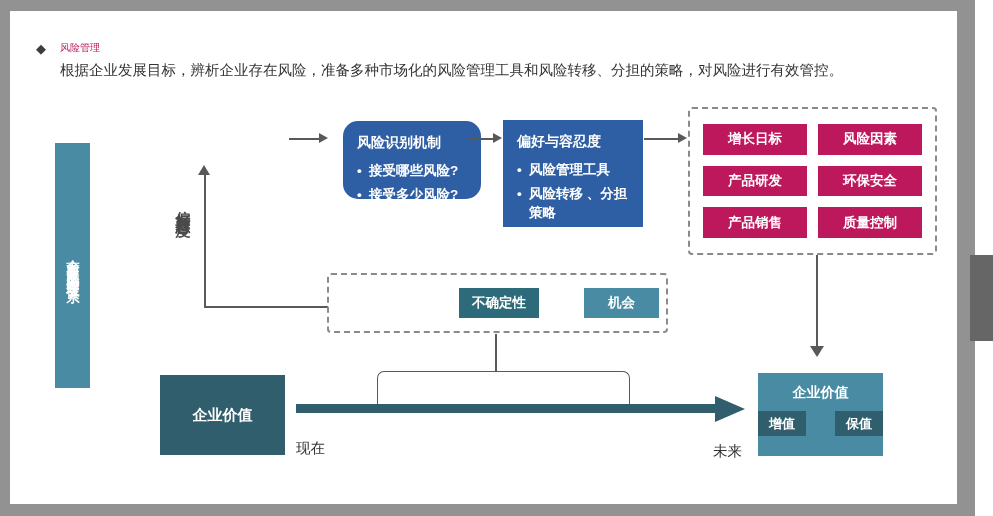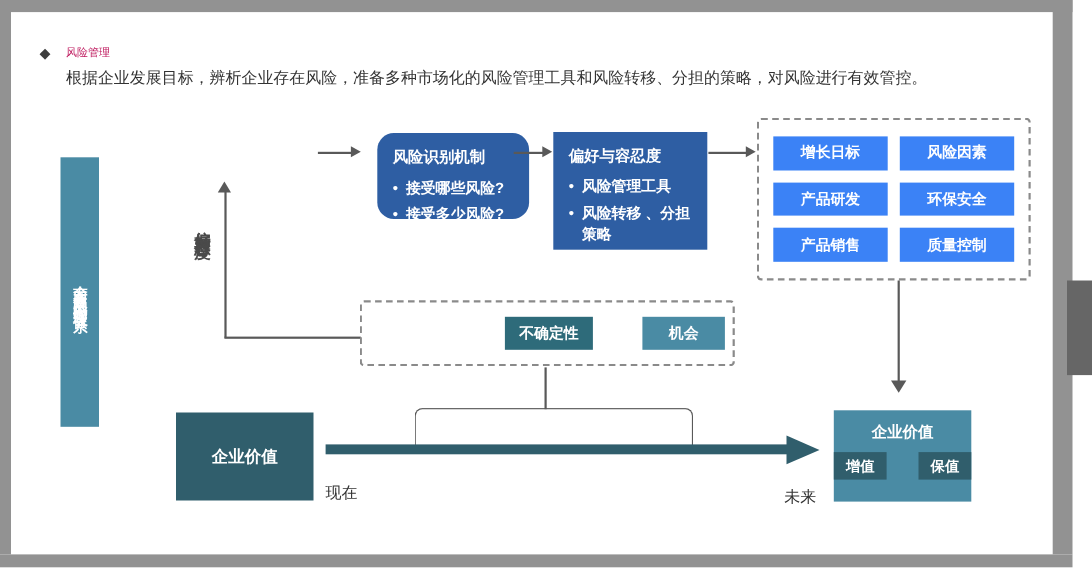--- a/index.html
+++ b/index.html
@@ -37,21 +37,21 @@
   .line { position:absolute; background:#595959; }
   .tri { position:absolute; width:0; height:0; }
   .tri-right { border-top:5px solid transparent; border-bottom:5px solid transparent; border-left:9px solid #595959; }
   .tri-up    { border-left:6px solid transparent; border-right:6px solid transparent; border-bottom:10px solid #595959; }
   .tri-down  { border-left:7px solid transparent; border-right:7px solid transparent; border-top:11px solid #595959; }
 
   .dashed-group { position:absolute; border:2px dashed #8a8a8a; border-radius:4px; background:transparent; }
   .areas { left:688px; top:107px; width:249px; height:148px; padding:15px 13px;
            display:grid; grid-template-columns:1fr 1fr; column-gap:11px; row-gap:11px; }
   .chip { display:flex; align-items:center; justify-content:center; color:#fff; font-weight:bold; font-size:13.5px; }
-  .chip-blue { background:#3b82f6; }
+  .chip-blue { background:#be185d; }
   .chip-teal { background:#4A8BA4; }
   .chip-deep { background:#2E6B7A; }
 
   .pref-label { position:absolute; left:173px; top:197px; }
   .pref-label span { writing-mode:vertical-lr; text-orientation:upright; font-size:15px; color:#4a4a4a;
                      letter-spacing:2px; font-weight:bold; }
 
   .mid-group { left:327px; top:273px; width:341px; height:60px; }
   .mid-chip { position:absolute; height:30px; top:13px; }
 

